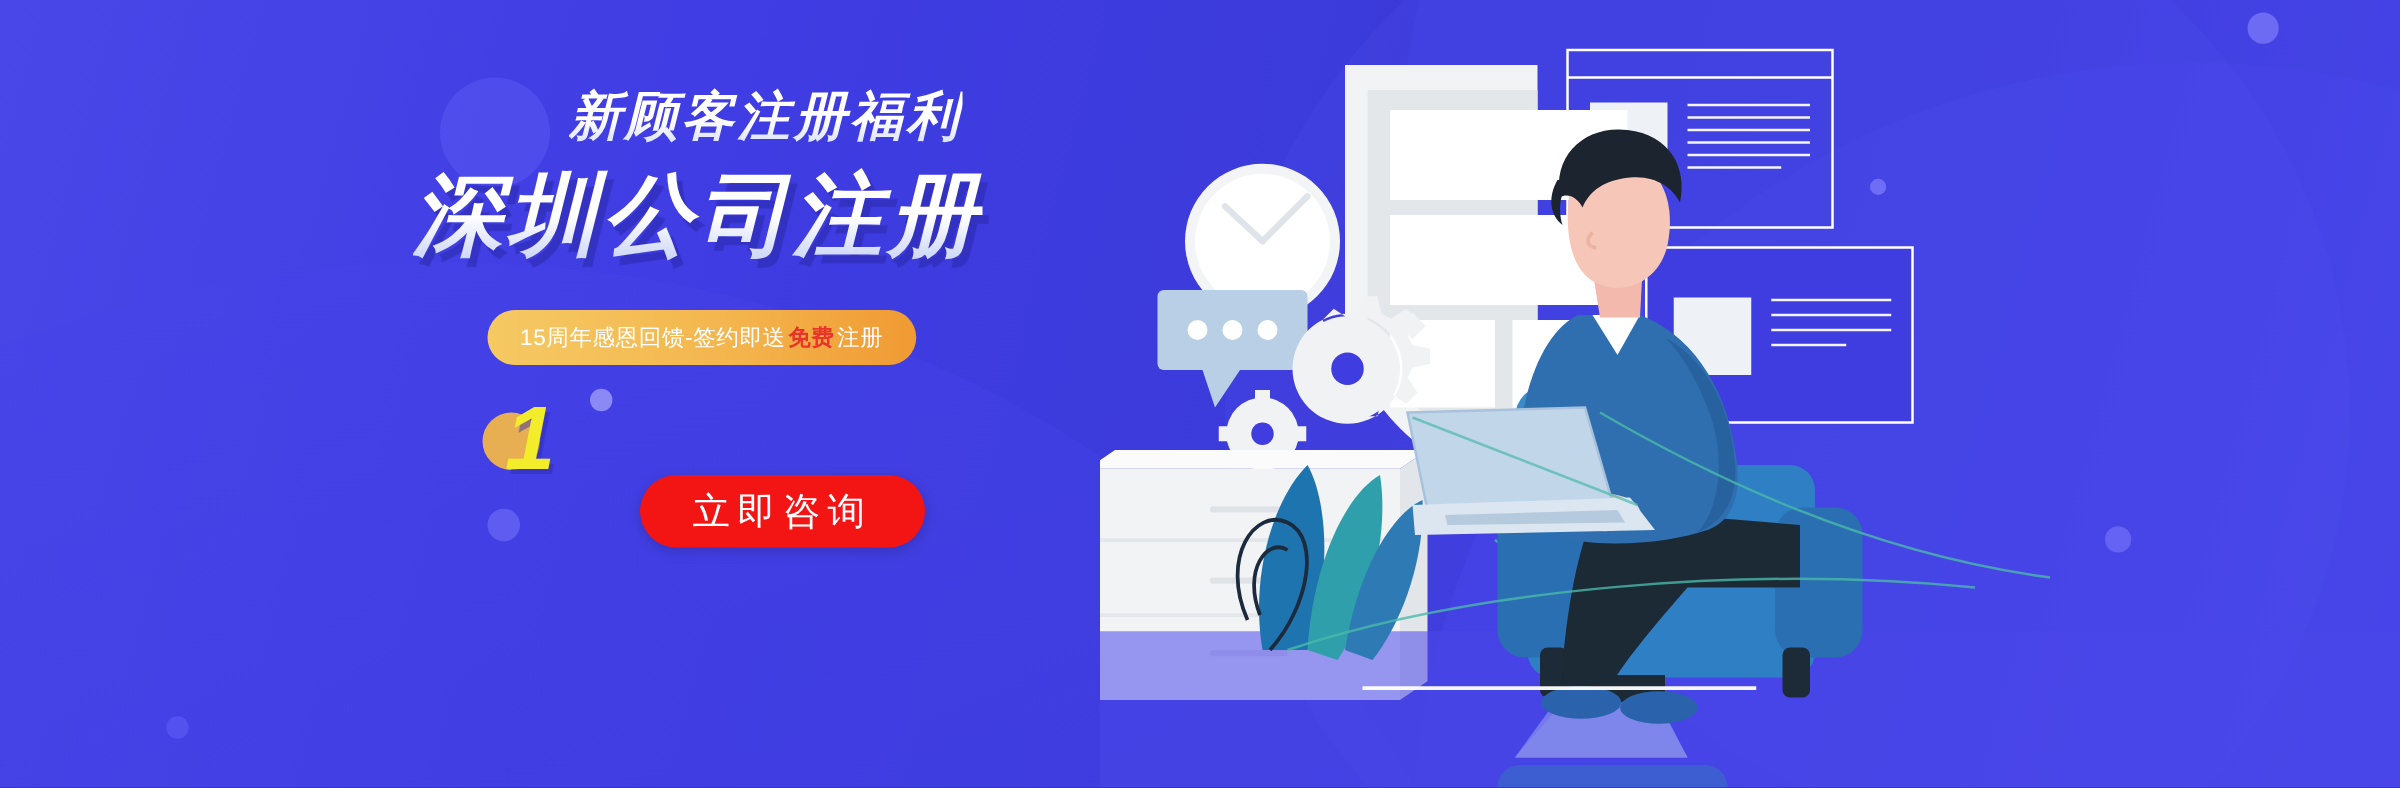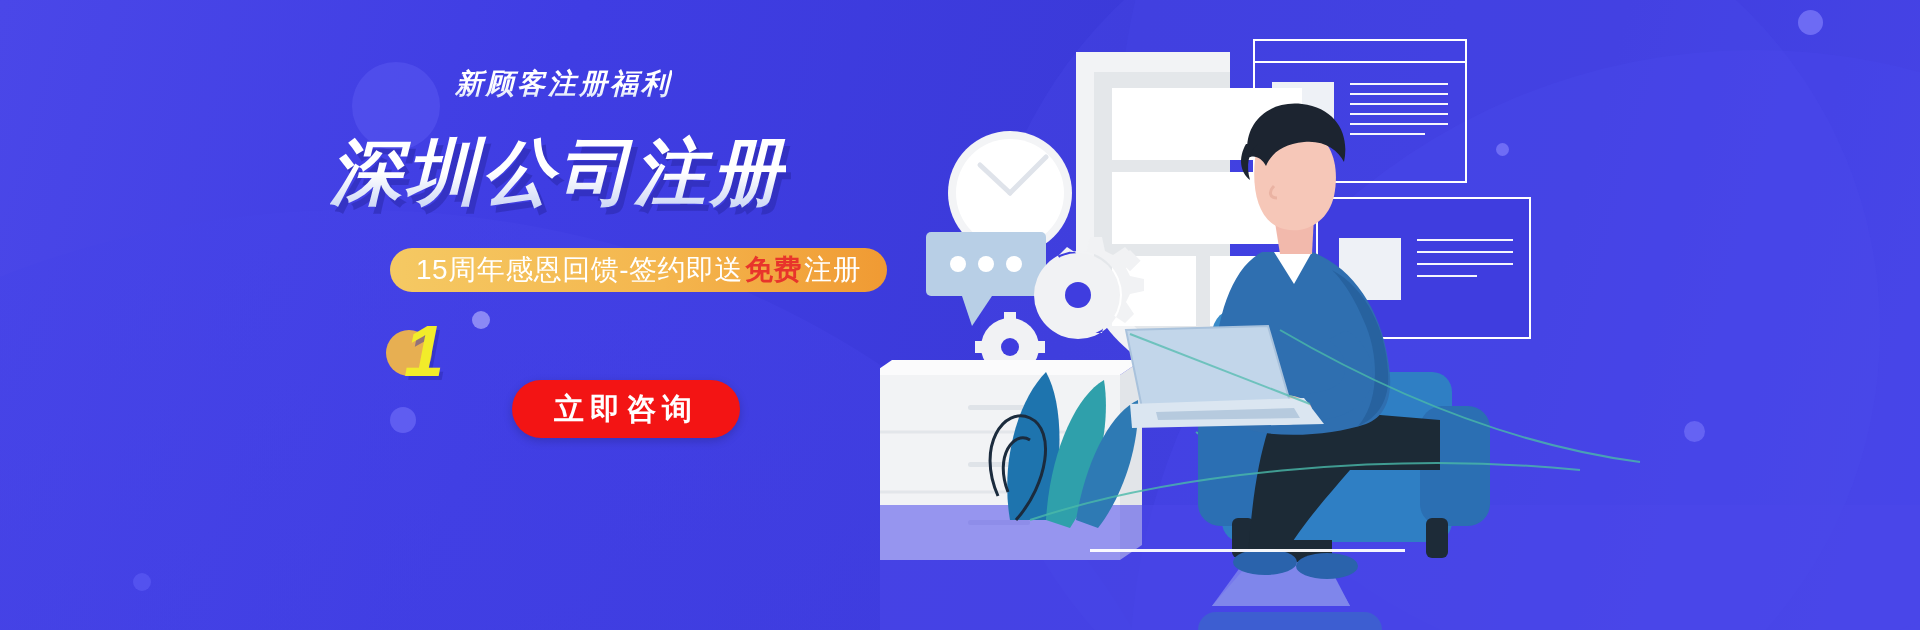--- a/index.html
+++ b/index.html
@@ -47,21 +47,21 @@
 
   .ground-line{
     position:absolute;left:1090px;top:549px;width:315px;height:3px;background:#ffffff;opacity:.95;
   }
 
   
   .copy{position:absolute;left:0;top:0;width:1000px;height:630px;}
 
   .eyebrow{
     position:absolute;left:455px;top:65px;
-    font-size:28px;font-weight:bold;font-style:italic;letter-spacing:3px;
+    font-size:42px;font-weight:bold;font-style:italic;letter-spacing:3px;
     color:#ffffff;
     background:linear-gradient(180deg,#ffffff 0%,#ffffff 55%,#cfd9f7 100%);
     -webkit-background-clip:text;background-clip:text;-webkit-text-fill-color:transparent;
     text-shadow:0 0 0 rgba(0,0,0,0);
     white-space:nowrap;
     text-align:right;
   }
 
   .headline{
     position:absolute;left:330px;top:125px;
@@ -70,21 +70,21 @@
     -webkit-background-clip:text;background-clip:text;-webkit-text-fill-color:transparent;
     white-space:nowrap;
     filter:drop-shadow(5px 7px 0px rgba(42,40,170,.55));
   }
 
   .pill{
     position:absolute;left:390px;top:248px;
     height:44px;padding:0 26px;border-radius:22px;
     background:linear-gradient(90deg,#f5c963 0%,#f4b64e 55%,#f09a33 100%);
     display:flex;align-items:center;justify-content:center;
-    font-size:28px;color:#ffffff;white-space:nowrap;letter-spacing:.5px;
+    font-size:18px;color:#ffffff;white-space:nowrap;letter-spacing:.5px;
   }
   .pill .hl{color:#e8342b;font-weight:bold;padding:0 2px;}
 
   .subline{
     position:absolute;left:400px;top:310px;
     font-size:56px;font-weight:bold;font-style:italic;letter-spacing:2px;
     white-space:nowrap;
     display:flex;align-items:baseline;
   }
   .subline .seg{
@@ -95,21 +95,21 @@
   .subline .num{
     color:#f2ec2a;font-size:72px;padding:0 4px;
     filter:drop-shadow(3px 4px 0px rgba(42,40,170,.45));
   }
 
   .cta{
     position:absolute;left:512px;top:380px;
     width:228px;height:58px;border-radius:29px;border:0;
     background:#f31414;color:#ffffff;
     font-family:"Liberation Sans","DejaVu Sans",sans-serif;
-    font-size:30px;font-weight:bold;letter-spacing:6px;
+    font-size:30px;font-weight:normal;letter-spacing:6px;
     cursor:pointer;
     box-shadow:0 3px 10px rgba(0,0,0,.18);
   }
 
   
   .art{position:absolute;left:880px;top:0;width:1040px;height:630px;}
   .art svg{display:block;width:100%;height:100%;}
 </style>
 </head>
 <body>

